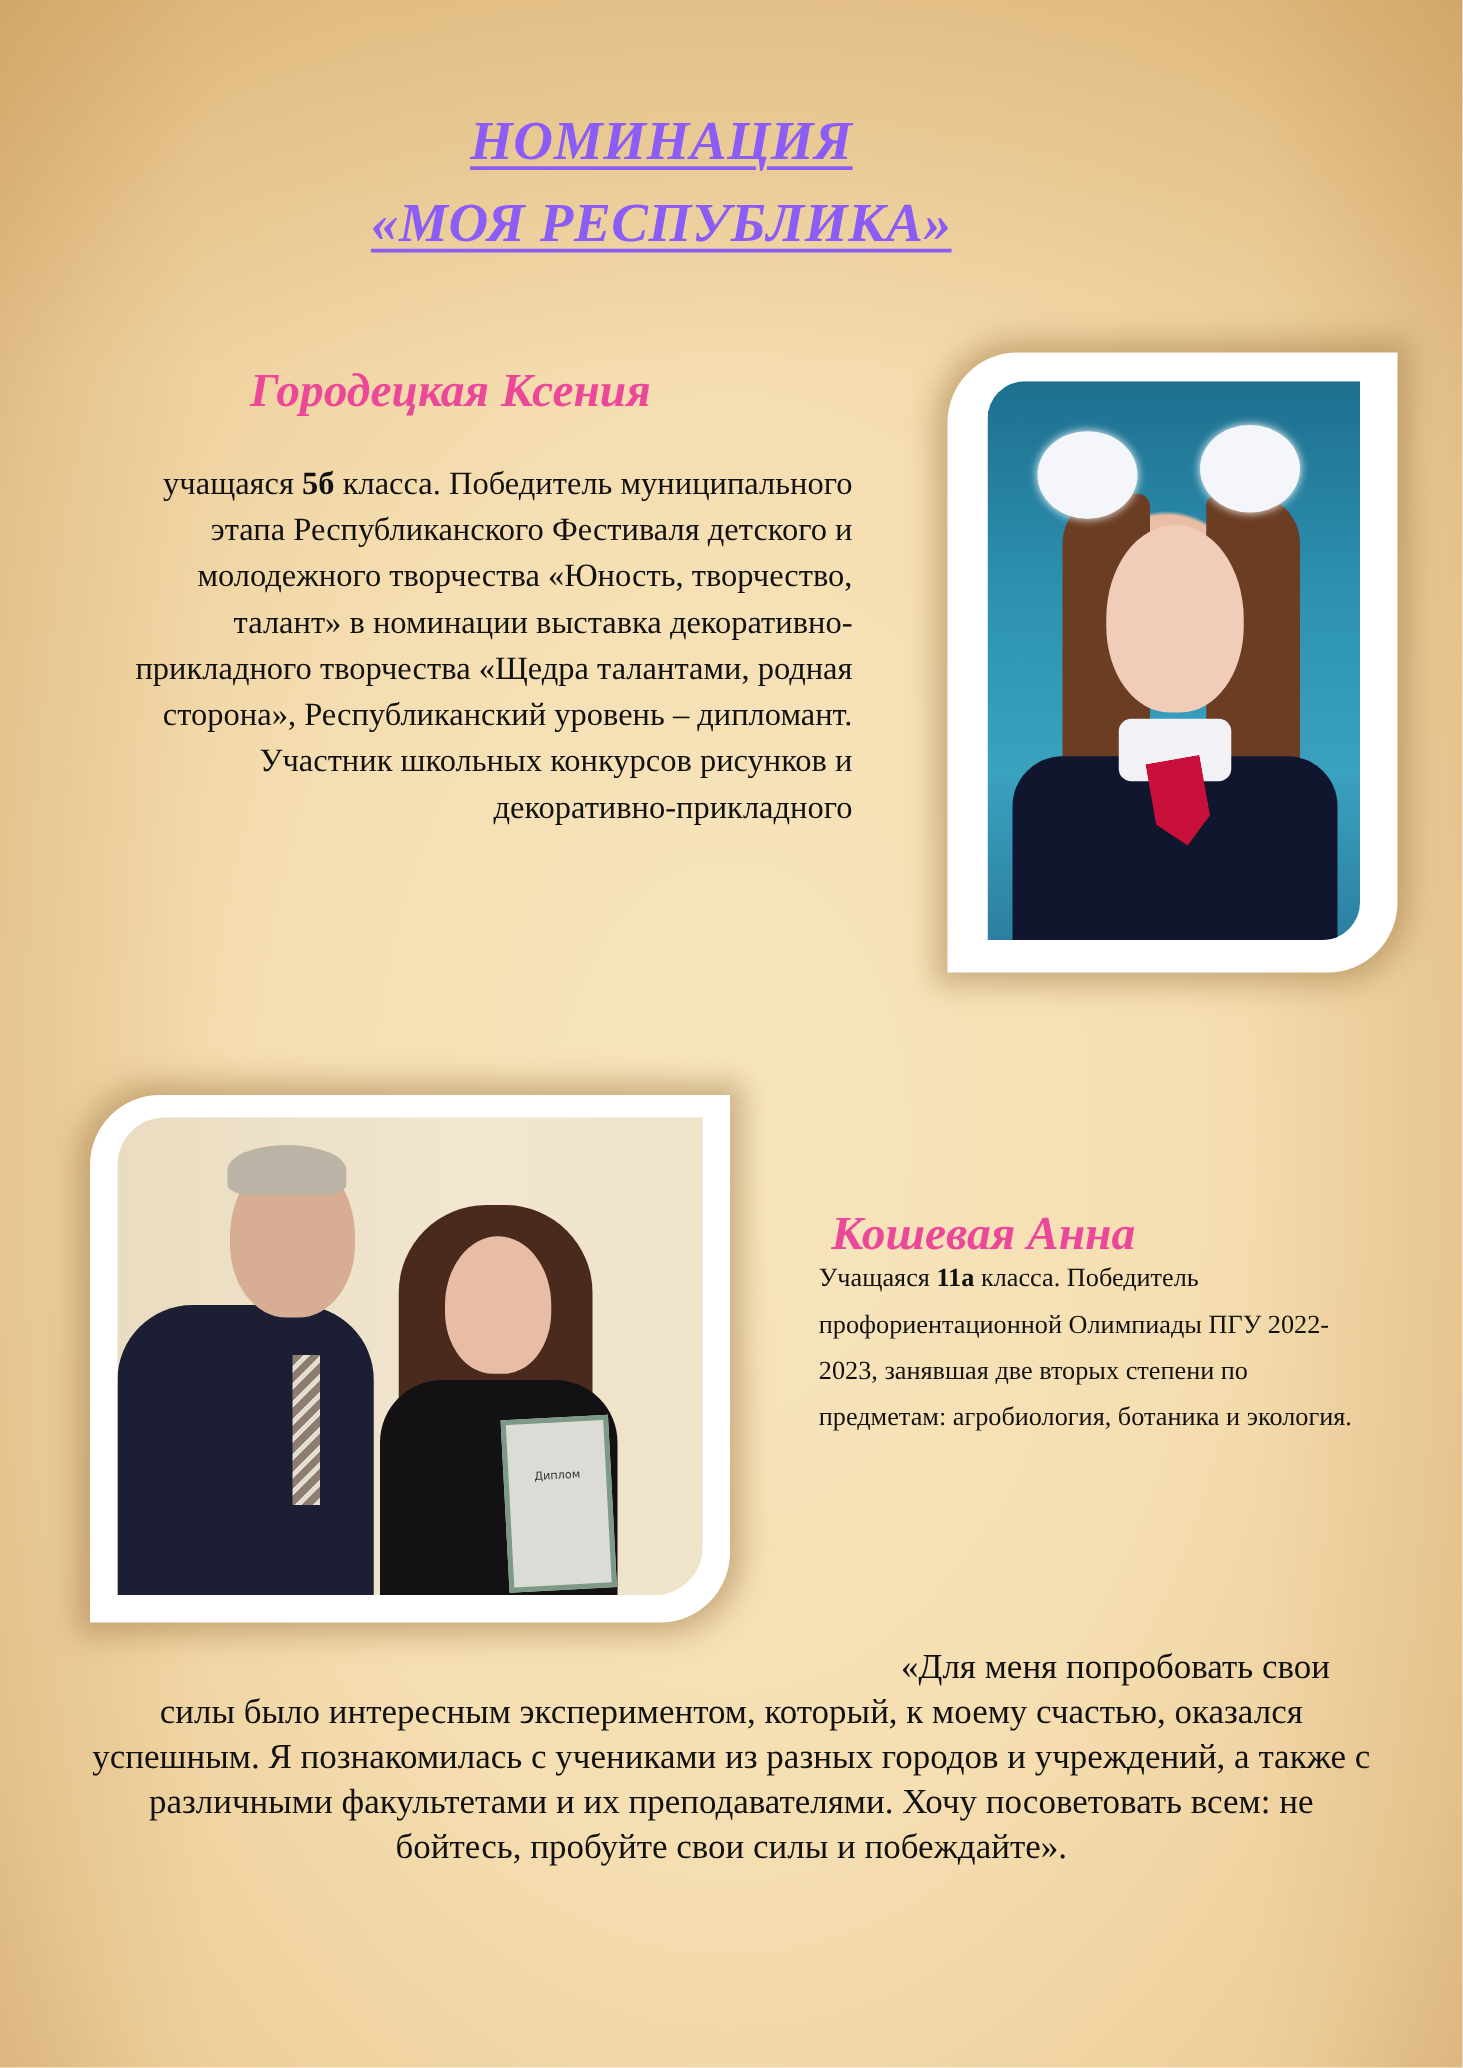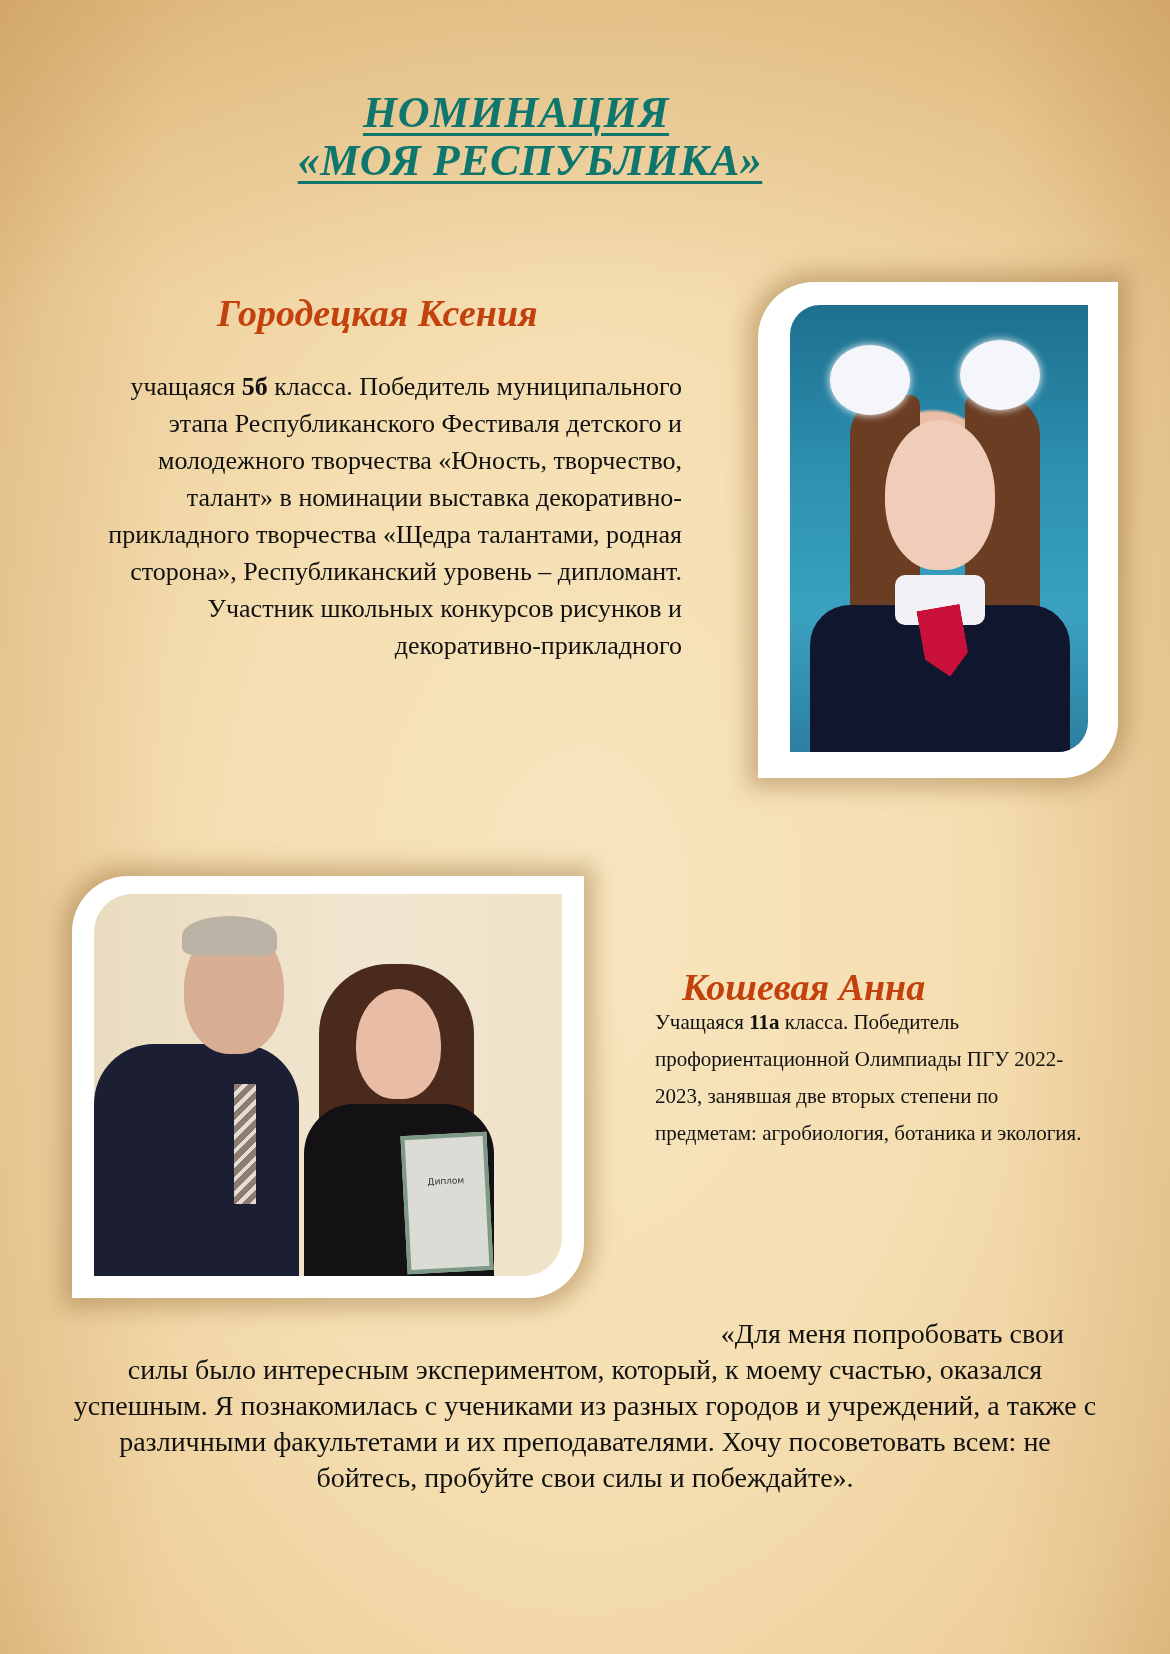--- a/index.html
+++ b/index.html
@@ -11,33 +11,34 @@
     color: #111;
   }
   .page-tint {
     position: absolute; inset: 0; pointer-events: none;
     background:
       linear-gradient(180deg, rgba(200,150,80,0.30) 0%, rgba(255,240,210,0) 18%),
       linear-gradient(90deg, rgba(190,140,80,0.18) 0%, rgba(255,240,210,0) 14%, rgba(255,240,210,0) 86%, rgba(190,140,80,0.18) 100%);
   }
   .title {
     position: absolute; left: 0; width: 1032px; text-align: center;
-    color: #0f766e; font-style: italic; font-weight: bold;
+    color: #8b5cf6; font-style: italic; font-weight: bold;
     font-family: "Liberation Serif", "DejaVu Serif", serif;
     font-size: 44px; line-height: 54px; text-decoration: underline;
     text-decoration-thickness: 3px; text-underline-offset: 6px;
     letter-spacing: 0.5px;
+    padding-left: 13px;
   }
   .title.l1 { top: 86px; }
-  .title.l2 { top: 134px; margin-left: 14px; }
+  .title.l2 { top: 152px; }
 
   .name {
-    position: absolute; color: #c2410c; font-style: italic; font-weight: bold;
+    position: absolute; color: #ec4899; font-style: italic; font-weight: bold;
     font-family: "Liberation Serif", "DejaVu Serif", serif; font-size: 38px;
-    line-height: 46px; white-space: nowrap; margin-left: 17px;
+    line-height: 46px; white-space: nowrap;
   }
   .name.k1 { left: 200px; top: 290px; }
   .name.k2 { left: 665px; top: 964px; }
 
   .bio1 {
     position: absolute; left: 72px; top: 368px; width: 610px;
     text-align: right; font-size: 26px; line-height: 37px;
   }
   .bio1 .last { display: block; margin-top: 12px; }
   .bio2 {

